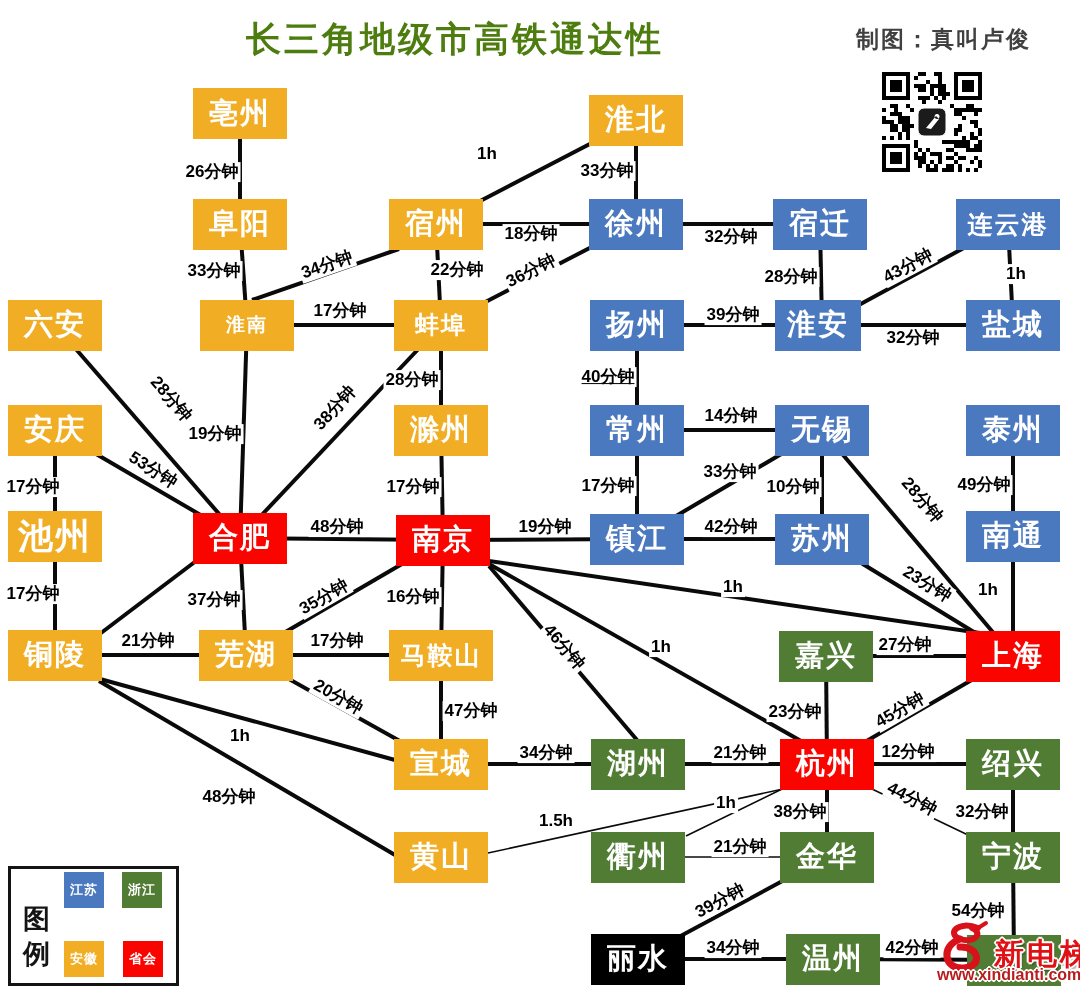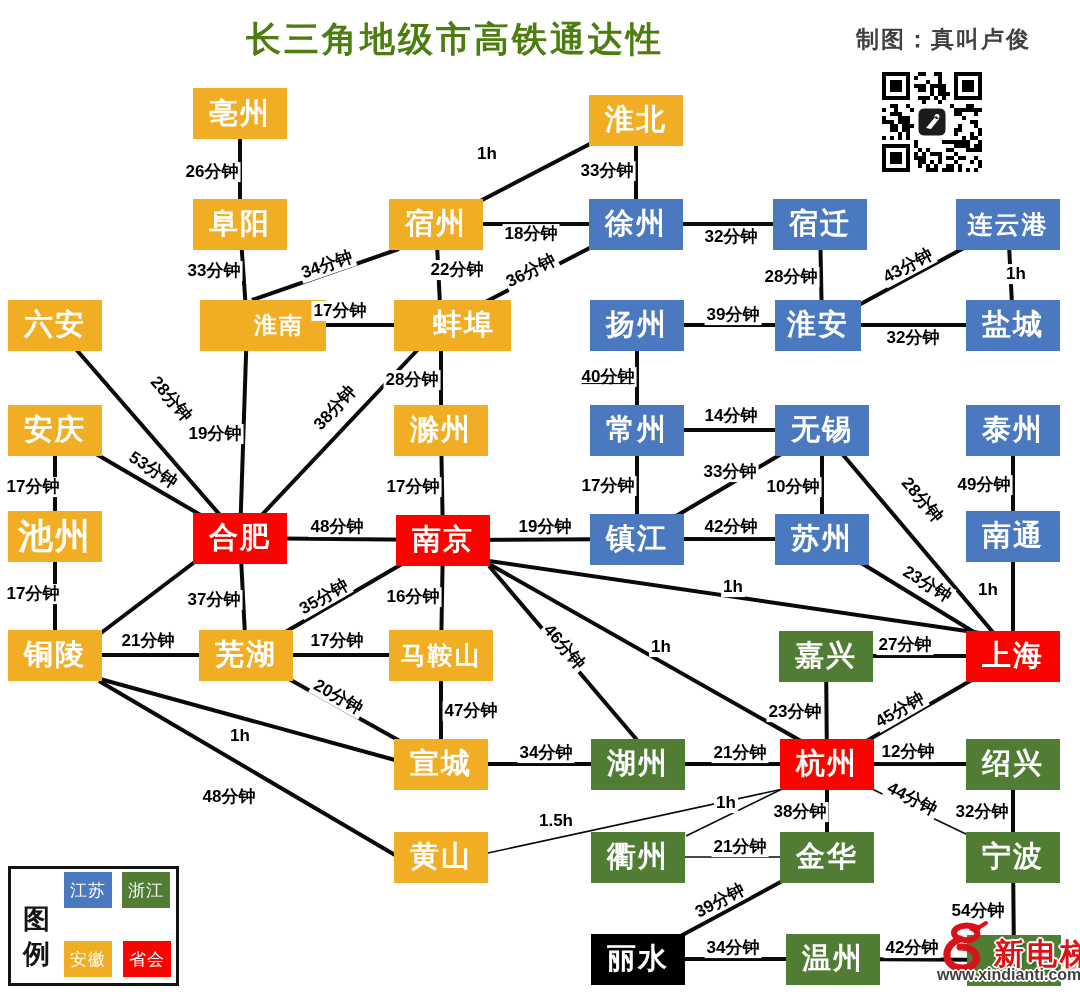--- a/index.html
+++ b/index.html
@@ -30,32 +30,32 @@
   .legend{
     position:absolute;left:8px;top:866px;width:171px;height:120px;
     border:3px solid #141414;box-sizing:border-box;background:#fff;z-index:4;
   }
   .legend-title{
     position:absolute;left:12px;top:33px;width:34px;
     font-size:27px;font-weight:bold;color:#141414;line-height:1.3;
   }
   .legend-swatches{position:absolute;left:0;top:0;width:100%;height:100%;}
   .swatch{
-    position:absolute;width:48px;height:36px;display:flex;align-items:center;justify-content:center;
-    color:#fff;font-size:17px;font-weight:normal;letter-spacing:1px;
+    position:absolute;width:40px;height:36px;display:flex;align-items:center;justify-content:center;
+    color:#fff;font-size:13px;font-weight:bold;letter-spacing:1px;
   }
   .watermark{position:absolute;left:0;top:0;z-index:6;}
   .wm-logo{position:absolute;left:938px;top:920px;width:58px;height:56px;}
   .wm-brand{
     position:absolute;left:994px;top:934px;font-size:30px;font-weight:bold;color:#e01114;
     letter-spacing:3px;white-space:nowrap;
     text-shadow:-2px 0 #fff,2px 0 #fff,0 -2px #fff,0 2px #fff,-1px -1px #fff,1px 1px #fff,-1px 1px #fff,1px -1px #fff,2px 3px 2px rgba(0,0,0,.35);
   }
   .wm-url{
-    position:absolute;left:937px;top:966px;font-size:16px;font-weight:bold;color:#404040;
+    position:absolute;left:937px;top:966px;font-size:16px;font-weight:bold;color:#b91c1c;
     letter-spacing:0px;white-space:nowrap;
     text-shadow:-2px 0 #fff,2px 0 #fff,0 -2px #fff,0 2px #fff,-1px -1px #fff,1px 1px #fff,-1px 1px #fff,1px -1px #fff;
   }
 </style>
 </head>
 <body>
 
 <div class="canvas">
   <h1 class="page-title">长三角地级市高铁通达性</h1>
   <div class="credit">制图：真叫卢俊</div>
@@ -299,22 +299,22 @@
     </svg>
   <div id="node-layer">
       <div class="node" style="left: 193px; top: 88px; width: 94px; height: 51px; background: rgb(241, 174, 36); font-size: 29px;">亳州</div>
       <div class="node" style="left: 589px; top: 94.5px; width: 94px; height: 51px; background: rgb(241, 174, 36); font-size: 29px;">淮北</div>
       <div class="node" style="left: 193px; top: 198.5px; width: 94px; height: 51px; background: rgb(241, 174, 36); font-size: 29px;">阜阳</div>
       <div class="node" style="left: 389px; top: 198.5px; width: 94px; height: 51px; background: rgb(241, 174, 36); font-size: 29px;">宿州</div>
       <div class="node" style="left: 589px; top: 198.5px; width: 94px; height: 51px; background: rgb(75, 121, 191); font-size: 29px;">徐州</div>
       <div class="node" style="left: 773px; top: 198.5px; width: 94px; height: 51px; background: rgb(75, 121, 191); font-size: 29px;">宿迁</div>
       <div class="node" style="left: 956px; top: 198.5px; width: 104px; height: 51px; background: rgb(75, 121, 191); font-size: 25px;">连云港</div>
       <div class="node" style="left: 8px; top: 299.5px; width: 94px; height: 51px; background: rgb(241, 174, 36); font-size: 29px;">六安</div>
-      <div class="node" style="left: 200px; top: 299.5px; width: 94px; height: 51px; background: rgb(241, 174, 36); font-size: 23px; padding-left: 32px;">淮南</div>
-      <div class="node" style="left: 394px; top: 299.5px; width: 94px; height: 51px; background: rgb(241, 174, 36); font-size: 29px; padding-left: 23px;">蚌埠</div>
+      <div class="node" style="left: 200px; top: 299.5px; width: 94px; height: 51px; background: rgb(241, 174, 36); font-size: 19px;">淮南</div>
+      <div class="node" style="left: 394px; top: 299.5px; width: 94px; height: 51px; background: rgb(241, 174, 36); font-size: 24px;">蚌埠</div>
       <div class="node" style="left: 590px; top: 299.5px; width: 94px; height: 51px; background: rgb(75, 121, 191); font-size: 29px;">扬州</div>
       <div class="node" style="left: 775px; top: 299.5px; width: 86px; height: 51px; background: rgb(75, 121, 191); font-size: 29px;">淮安</div>
       <div class="node" style="left: 966px; top: 299.5px; width: 94px; height: 51px; background: rgb(75, 121, 191); font-size: 29px;">盐城</div>
       <div class="node" style="left: 8px; top: 404.5px; width: 94px; height: 51px; background: rgb(241, 174, 36); font-size: 29px;">安庆</div>
       <div class="node" style="left: 394px; top: 404.5px; width: 94px; height: 51px; background: rgb(241, 174, 36); font-size: 29px;">滁州</div>
       <div class="node" style="left: 590px; top: 404.5px; width: 94px; height: 51px; background: rgb(75, 121, 191); font-size: 29px;">常州</div>
       <div class="node" style="left: 775px; top: 404.5px; width: 94px; height: 51px; background: rgb(75, 121, 191); font-size: 29px;">无锡</div>
       <div class="node" style="left: 966px; top: 404.5px; width: 94px; height: 51px; background: rgb(75, 121, 191); font-size: 29px;">泰州</div>
       <div class="node" style="left: 8px; top: 510.5px; width: 94px; height: 51px; background: rgb(241, 174, 36); font-size: 35px;">池州</div>
       <div class="node" style="left: 193px; top: 512.5px; width: 94px; height: 51px; background: rgb(250, 4, 0); font-size: 29px;">合肥</div>

